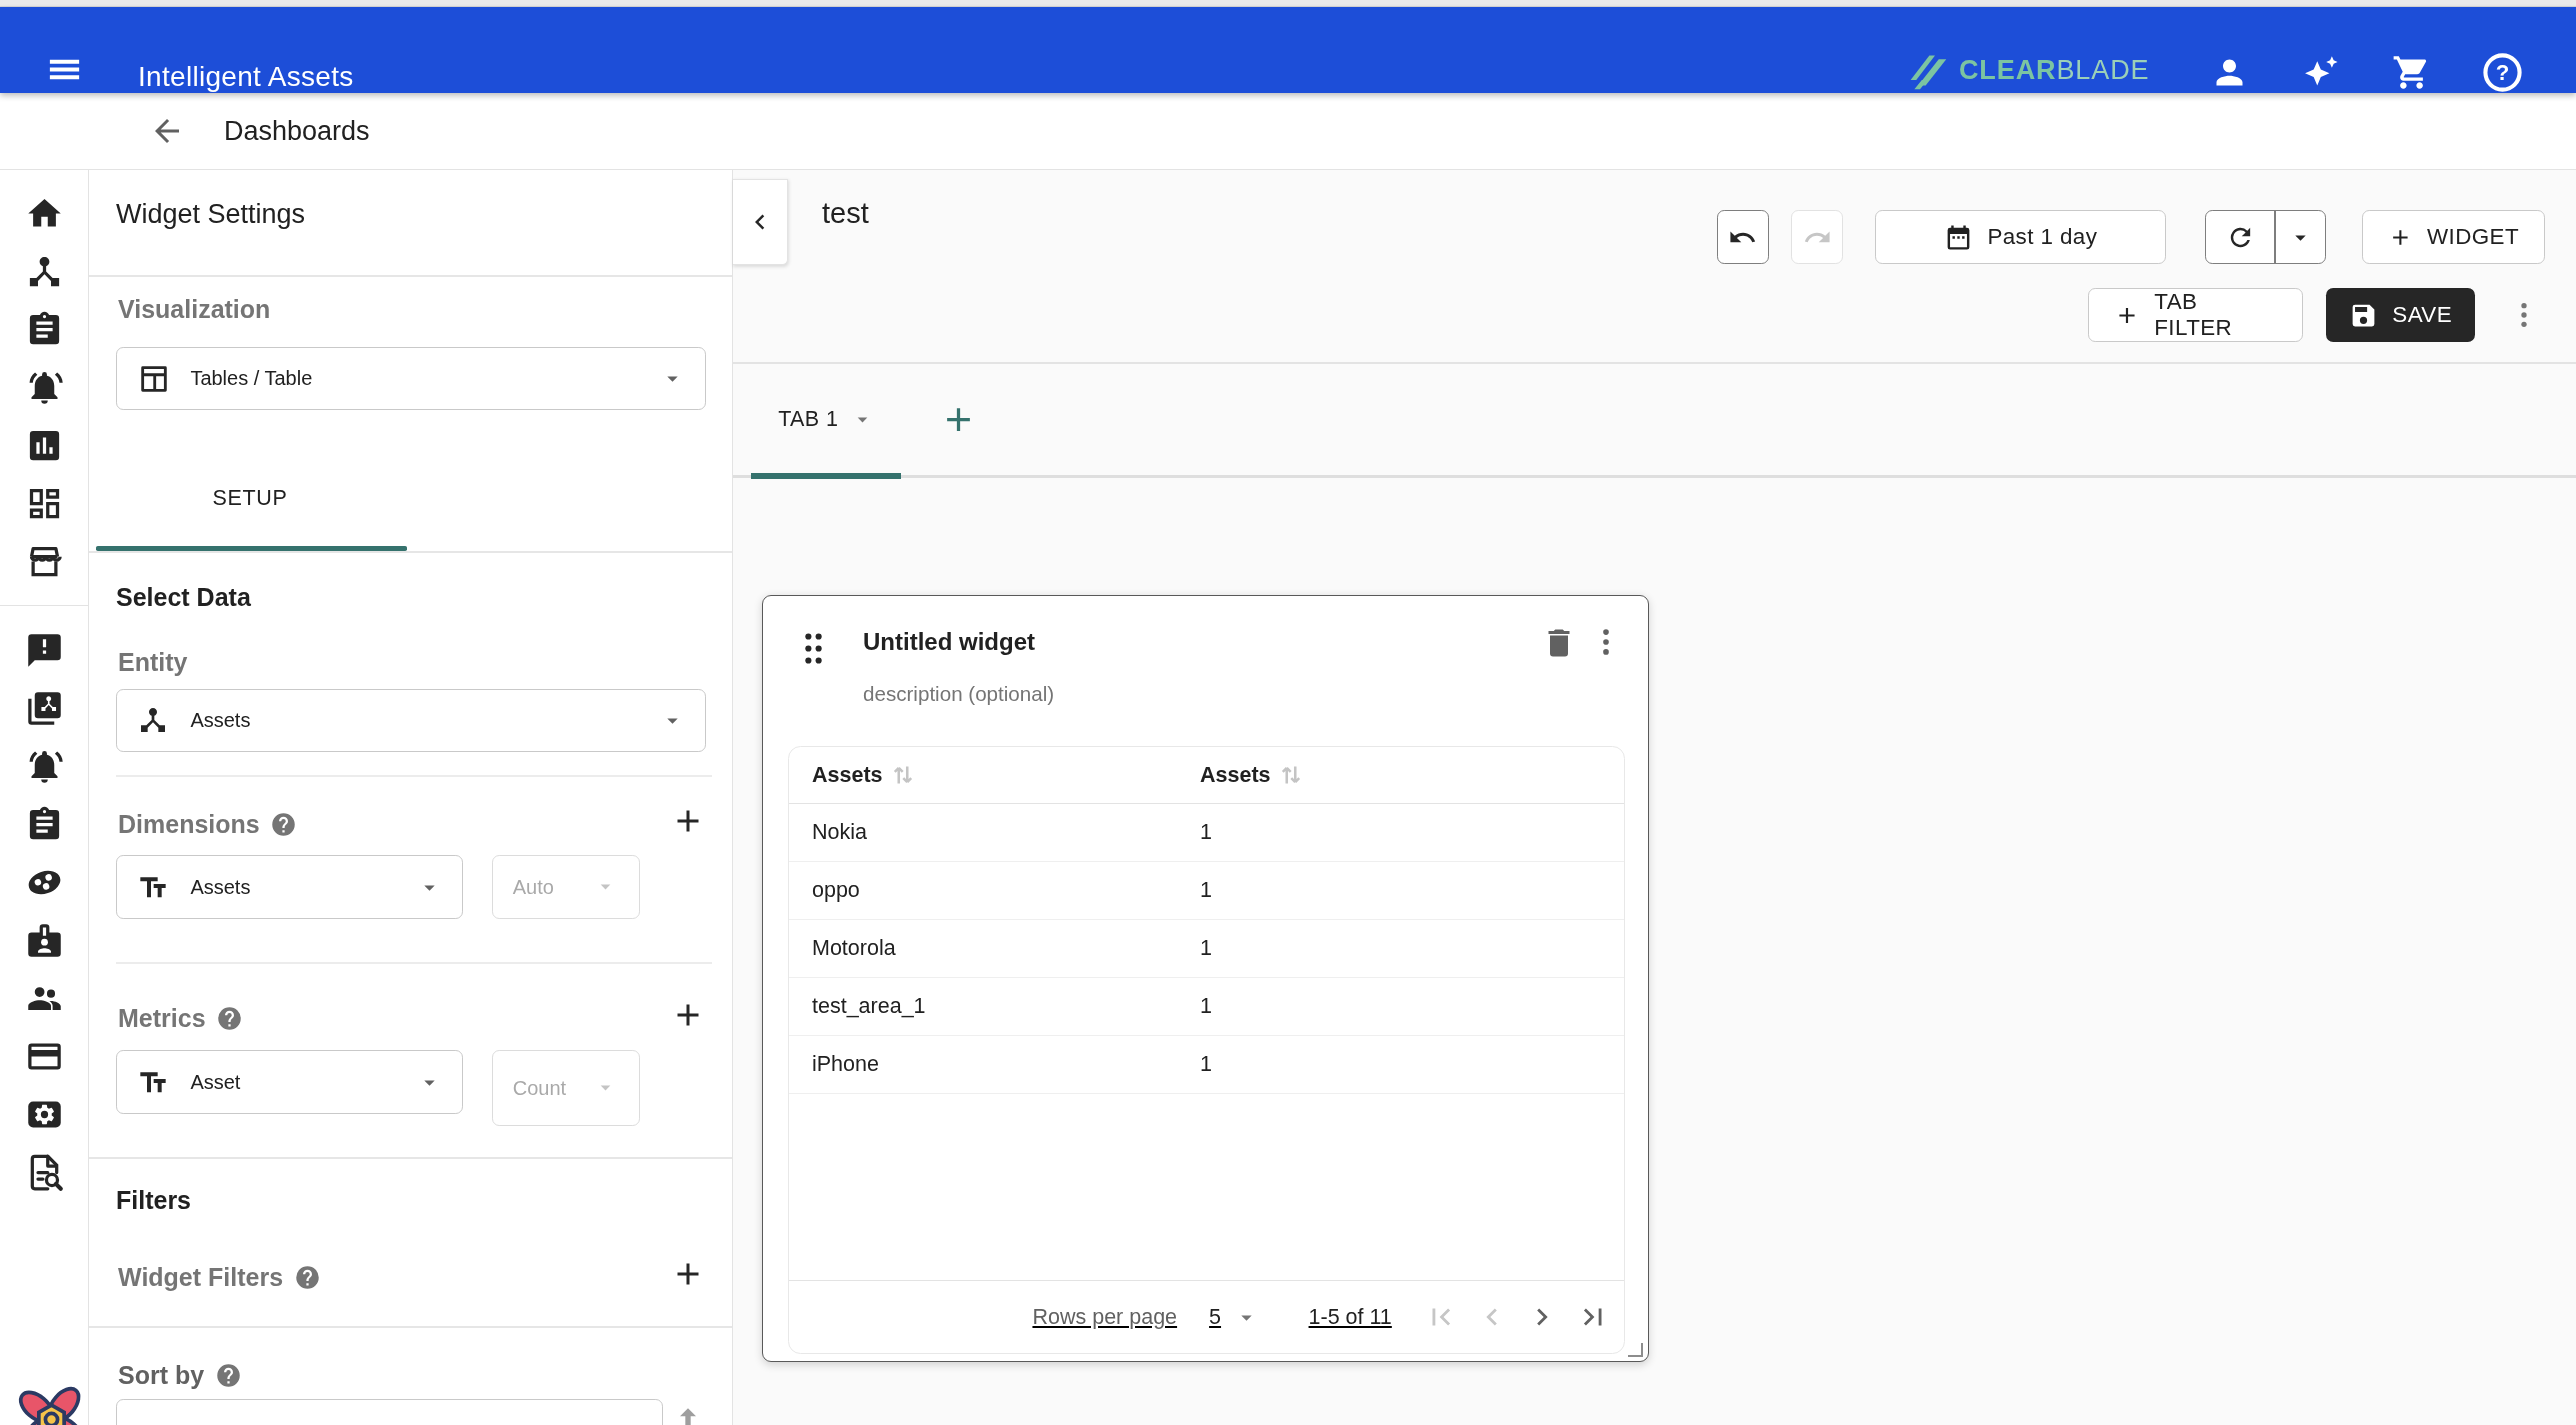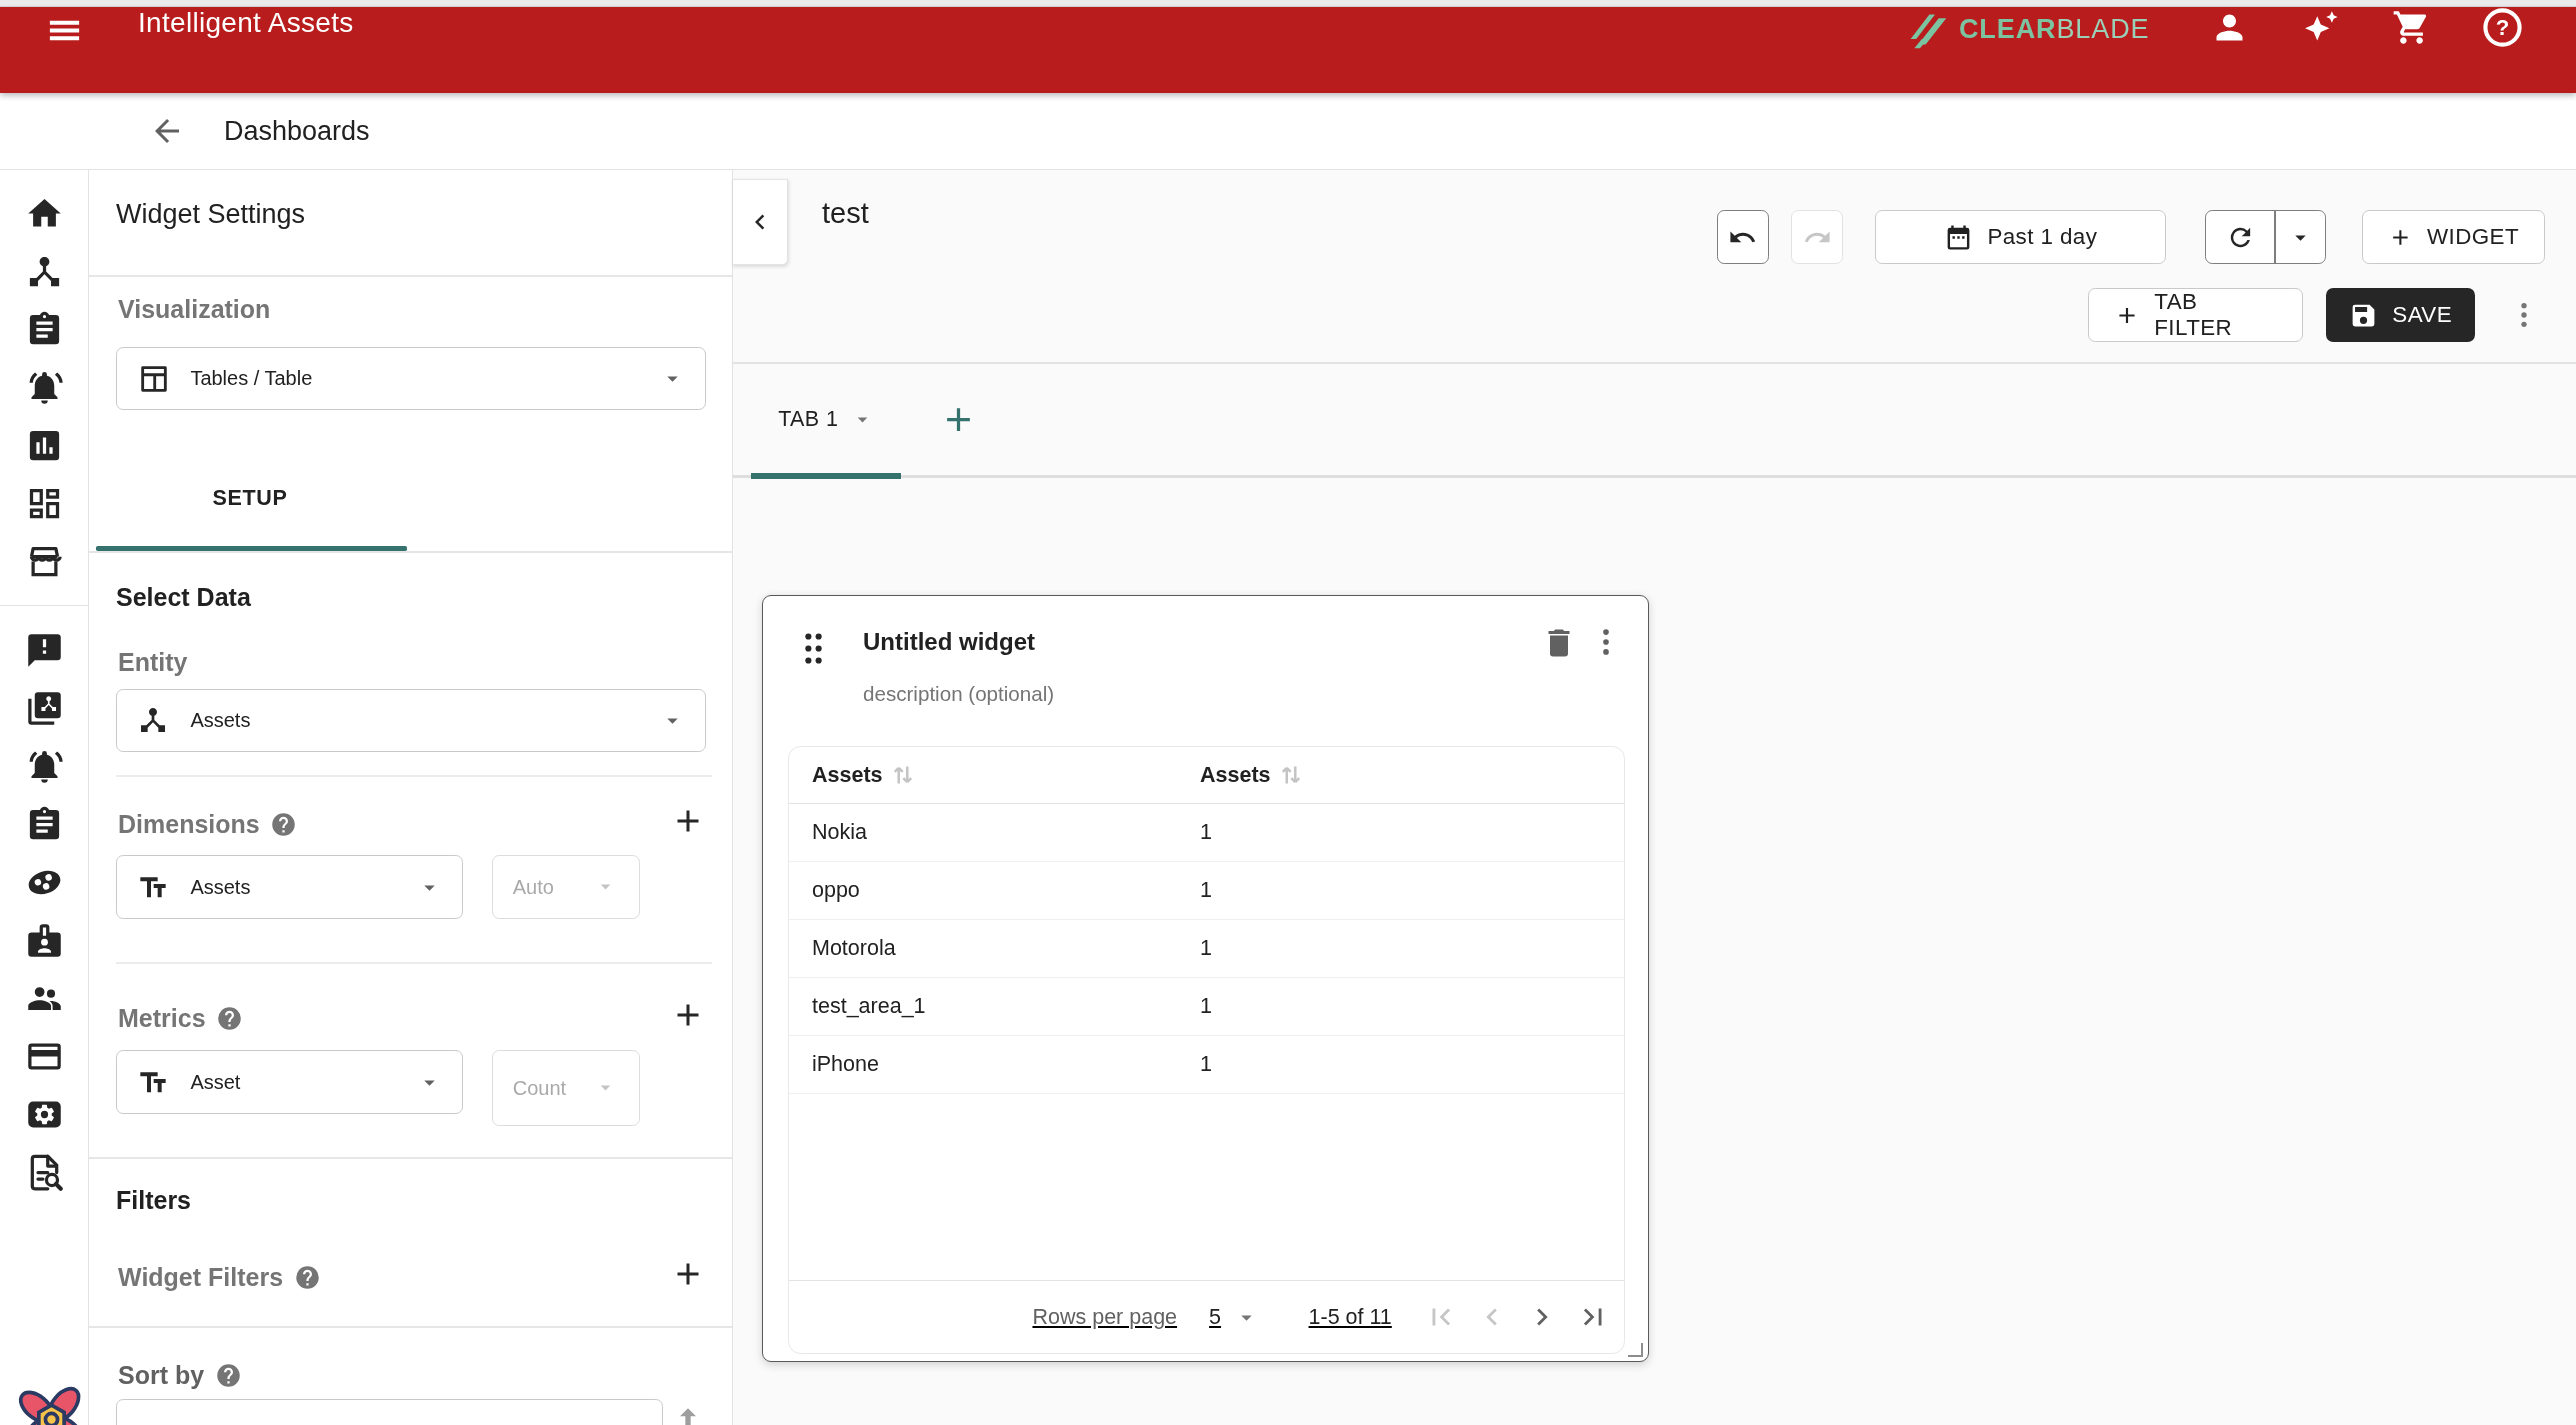--- a/index.html
+++ b/index.html
@@ -2,22 +2,22 @@
 <html style="font-size:14.3px"><head>
 <meta charset="utf-8">
 <style>
   * { box-sizing: border-box; margin: 0; padding: 0; }
   html,body { width:2576px; height:1426px; overflow:hidden; }
   body { font-family: "Liberation Sans", sans-serif; background:#fff; }
   .page { position:relative; width:2576px; height:1426px; overflow:hidden; background:#fff; }
 
   
   .top-strip { position:absolute; left:0; top:0; right:0; height:7.2px; background:#eaeaea; border-bottom:0.9px solid #d6d6d6;}
-  .topbar { position:absolute; left:0; top:7.2px; right:0; height:86px; background:#b91c1c;
-            display:flex; align-items:flex-start; padding:0 41px; box-shadow:0 2.7px 6.3px rgba(0,0,0,.28); z-index:20;}
+  .topbar { position:absolute; left:0; top:7.2px; right:0; height:86px; background:#1d4ed8;
+            display:flex; align-items:flex-end; padding:0 41px; box-shadow:0 2.7px 6.3px rgba(0,0,0,.28); z-index:20;}
   .hamburger { width:47px; height:47px; display:flex; align-items:center; justify-content:center; color:#fff; cursor:pointer;}
   .topbar-title { color:#fff; font-size:28px; margin-left:50px; letter-spacing:0.3px; }
   .topbar-spacer { flex:1; }
   .brand { display:flex; align-items:center; margin-right:59px; }
   .brand-text { font-size:27px; letter-spacing:0.9px; margin-left:9px;}
   .brand-bold { color:#7cc4a1; font-weight:700; }
   .brand-light { color:#9bd0b8; font-weight:300; }
   .topbar-icons { display:flex; align-items:center; gap:50px; padding-right:12.5px;}
   .tb-icon { width:41px; height:41px; color:#fff; display:flex; align-items:center; justify-content:center; cursor:pointer;}
 
@@ -45,21 +45,21 @@
   .select { position:absolute; border:1.8px solid #c9c9c9; border-radius:7.2px; background:#fff; display:flex;
             align-items:center; padding:0 19.7px; cursor:pointer;}
   .select .s-icon { width:34px; height:34px; color:#262626; margin-right:19.7px; flex:none;}
   .select .s-text { font-size:20px; color:#212121; }
   .select .caret { margin-left:auto; width:25px; height:25px; color:#616161; flex:none;}
   .select.disabled { border-color:#dcdcdc; }
   .select.disabled .s-text { color:#a9a9a9; }
   .select.disabled .caret { color:#c4c4c4; }
   .plus-btn { position:absolute; width:39px; height:39px; color:#262626; display:flex; align-items:center; justify-content:center; cursor:pointer;}
   .ws-tab { position:absolute; top:279px; height:98px; width:322px; display:flex; align-items:center; justify-content:center;
-            font-size:21.5px; letter-spacing:0.7px; cursor:pointer;font-weight:bold;}
+            font-size:21.5px; letter-spacing:0.7px; cursor:pointer;}
   .ws-underline { position:absolute; top:376px; left:7.2px; width:311px; height:5.4px; background:#35726d; border-radius:1.8px;}
   .section-heading { position:absolute; left:27px; font-size:25px; font-weight:700; color:#212121;}
   .sort-input { position:absolute; left:27px; top:1229px; width:547px; height:89px; border:1.8px solid #c9c9c9;
                 border-radius:7.2px; font-size:23px; color:#757575; padding:0 21.5px; outline:none; background:#fff;}
   .sort-dir { position:absolute; left:583px; top:1233px; width:32px; height:32px; color:#9e9e9e;}
 
   
   .main { position:absolute; left:733px; top:170px; right:0; bottom:0; background:#fafafa; }
   .collapse-btn { position:absolute; left:0; top:9px; width:55px; height:86px; background:#fff;
                   border:0.9px solid #e3e3e3; border-left:none; border-radius:0 0 5.4px 0;

